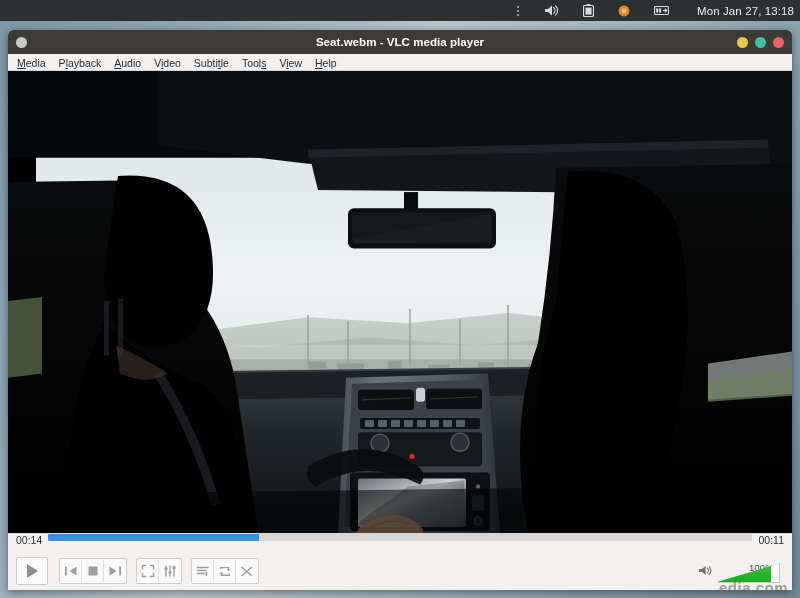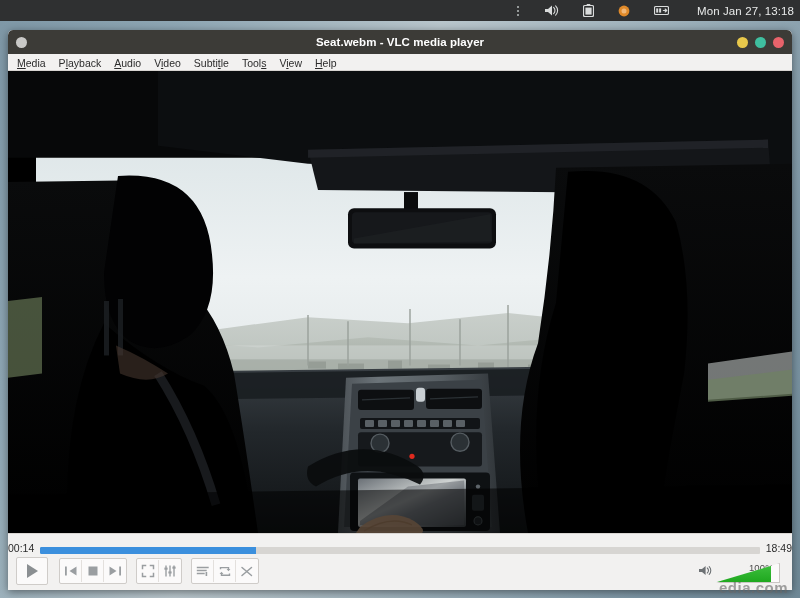--- a/index.html
+++ b/index.html
@@ -150,23 +150,23 @@
 
   
   #control-bar {
     flex: 0 0 auto;
     background: #f2f1f0;
     border-top: 1px solid #d9d6d3;
     padding: 0;
   }
   #seek-row {
     display: flex;
-    align-items: flex-end;
+    align-items: flex-start;
     height: 20px;
-    padding: 0 0;
+    padding: 0 8px;
     gap: 1px;
   }
   .time-label {
     font-size: 10.5px;
     color: #2b2b2b;
     min-width: 31px;
     white-space: nowrap;
   }
   #time-total { text-align: right; }
   #seek-track {
@@ -508,21 +508,21 @@
     </svg>
   </div>
 
   <div id="control-bar">
 
     <div id="seek-row">
       <span class="time-label" id="time-elapsed">00:14</span>
       <div id="seek-track">
         <div id="seek-fill" style="width: 30%; background: rgb(59, 143, 221);"></div>
       </div>
-      <span class="time-label" id="time-total">18:49</span>
+      <span class="time-label" id="time-total">00:11</span>
     </div>
 
     <div id="buttons-row">
 
       <div class="btn-group" id="play-group">
         <button class="ctl-btn">
           <svg width="15" height="16" viewBox="0 0 15 16">
             <path d="M2 1 L13 8 L2 15 Z" fill="#8b8f92"></path>
           </svg>
         </button>

